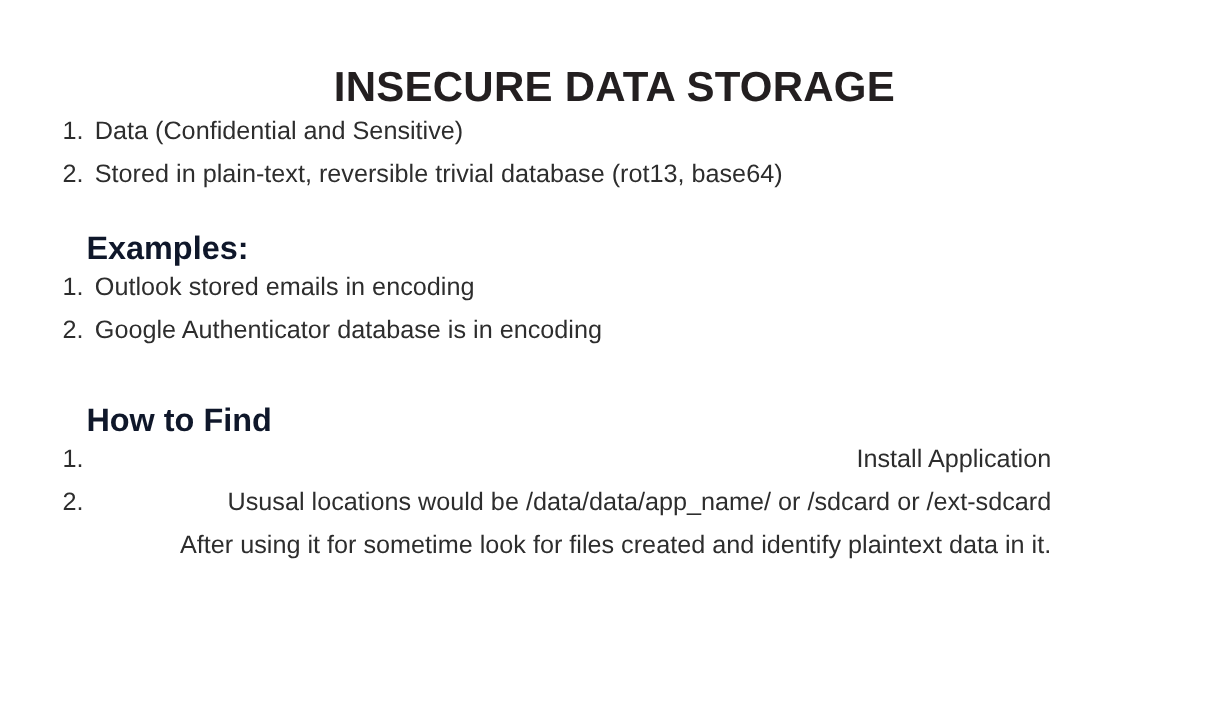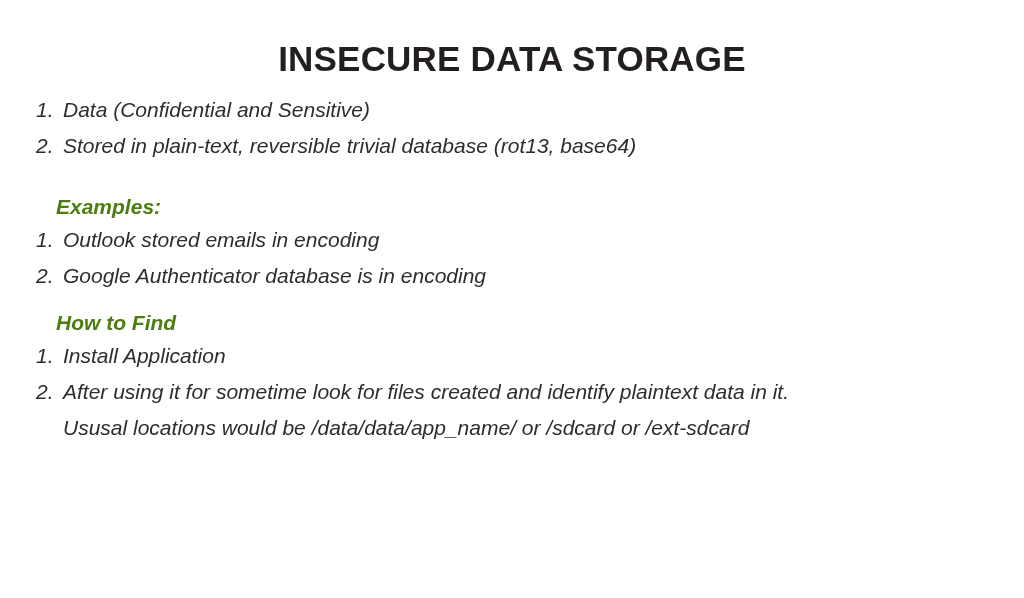--- a/index.html
+++ b/index.html
@@ -20,39 +20,38 @@
     position: relative;
     width: 1024px;
     height: 598px;
     background: #ffffff;
     box-sizing: border-box;
   }
 
   
   .slide-title {
     position: absolute;
-    top: 16px;
+    top: 30px;
     left: 0;
     width: 1024px;
     text-align: center;
     font-size: 35px;
     font-weight: bold;
     letter-spacing: 0.2px;
     color: #231f20;
     line-height: 1.15;
     white-space: nowrap;
   }
 
   
   .content {
     position: absolute;
     top: 92px;
-    left: 0;
+    left: 16px;
     width: 860px;
-    font-style: italic;
   }
 
   
   ol.num-list {
     margin: 0;
     padding: 0;
     list-style: none;
     counter-reset: item;
   }
   ol.num-list > li {
@@ -70,36 +69,37 @@
     left: 36px;
     top: 0;
     width: 24px;
     text-align: left;
     font-size: 21px;
     line-height: 36px;
     color: #2d2d2d;
   }
   ol.num-list > li .wrap-line {
     display: block;
+    text-align: right;
   }
 
   
   .subhead {
-    font-size: 21px;
+    font-size: 27px;
     font-weight: bold;
-    color: #4d7c0f;
+    color: #0f172a;
     line-height: 30px;
     padding-left: 56px;
   }
 
   
   .block-intro   { margin-top: 0px; }
   .head-examples { margin-top: 28px; }
   .list-examples { margin-top: 27px; }
-  .head-howto    { margin-top: 14px; }
+  .head-howto    { margin-top: 41px; }
   .list-howto    { margin-top: 28px; }
 </style>
 </head>
 <body>
 
 <div class="slide">
 
   <h1 class="slide-title">INSECURE DATA STORAGE</h1>
 
   <div class="content">
@@ -116,19 +116,19 @@
       <li>Google Authenticator database is in encoding</li>
     </ol>
 
     <div class="subhead head-howto">How to Find</div>
 
     <ol class="num-list list-howto">
       <li>
         <span class="wrap-line">Install Application</span>
       </li>
       <li>
+        <span class="wrap-line">Ususal locations would be /data/data/app_name/ or /sdcard or /ext-sdcard</span>
         <span class="wrap-line">After using it for sometime look for files created and identify plaintext data in it.</span>
-        <span class="wrap-line">Ususal locations would be /data/data/app_name/ or /sdcard or /ext-sdcard</span>
       </li>
     </ol>
 
   </div>
 </div>
 
 </body></html>

